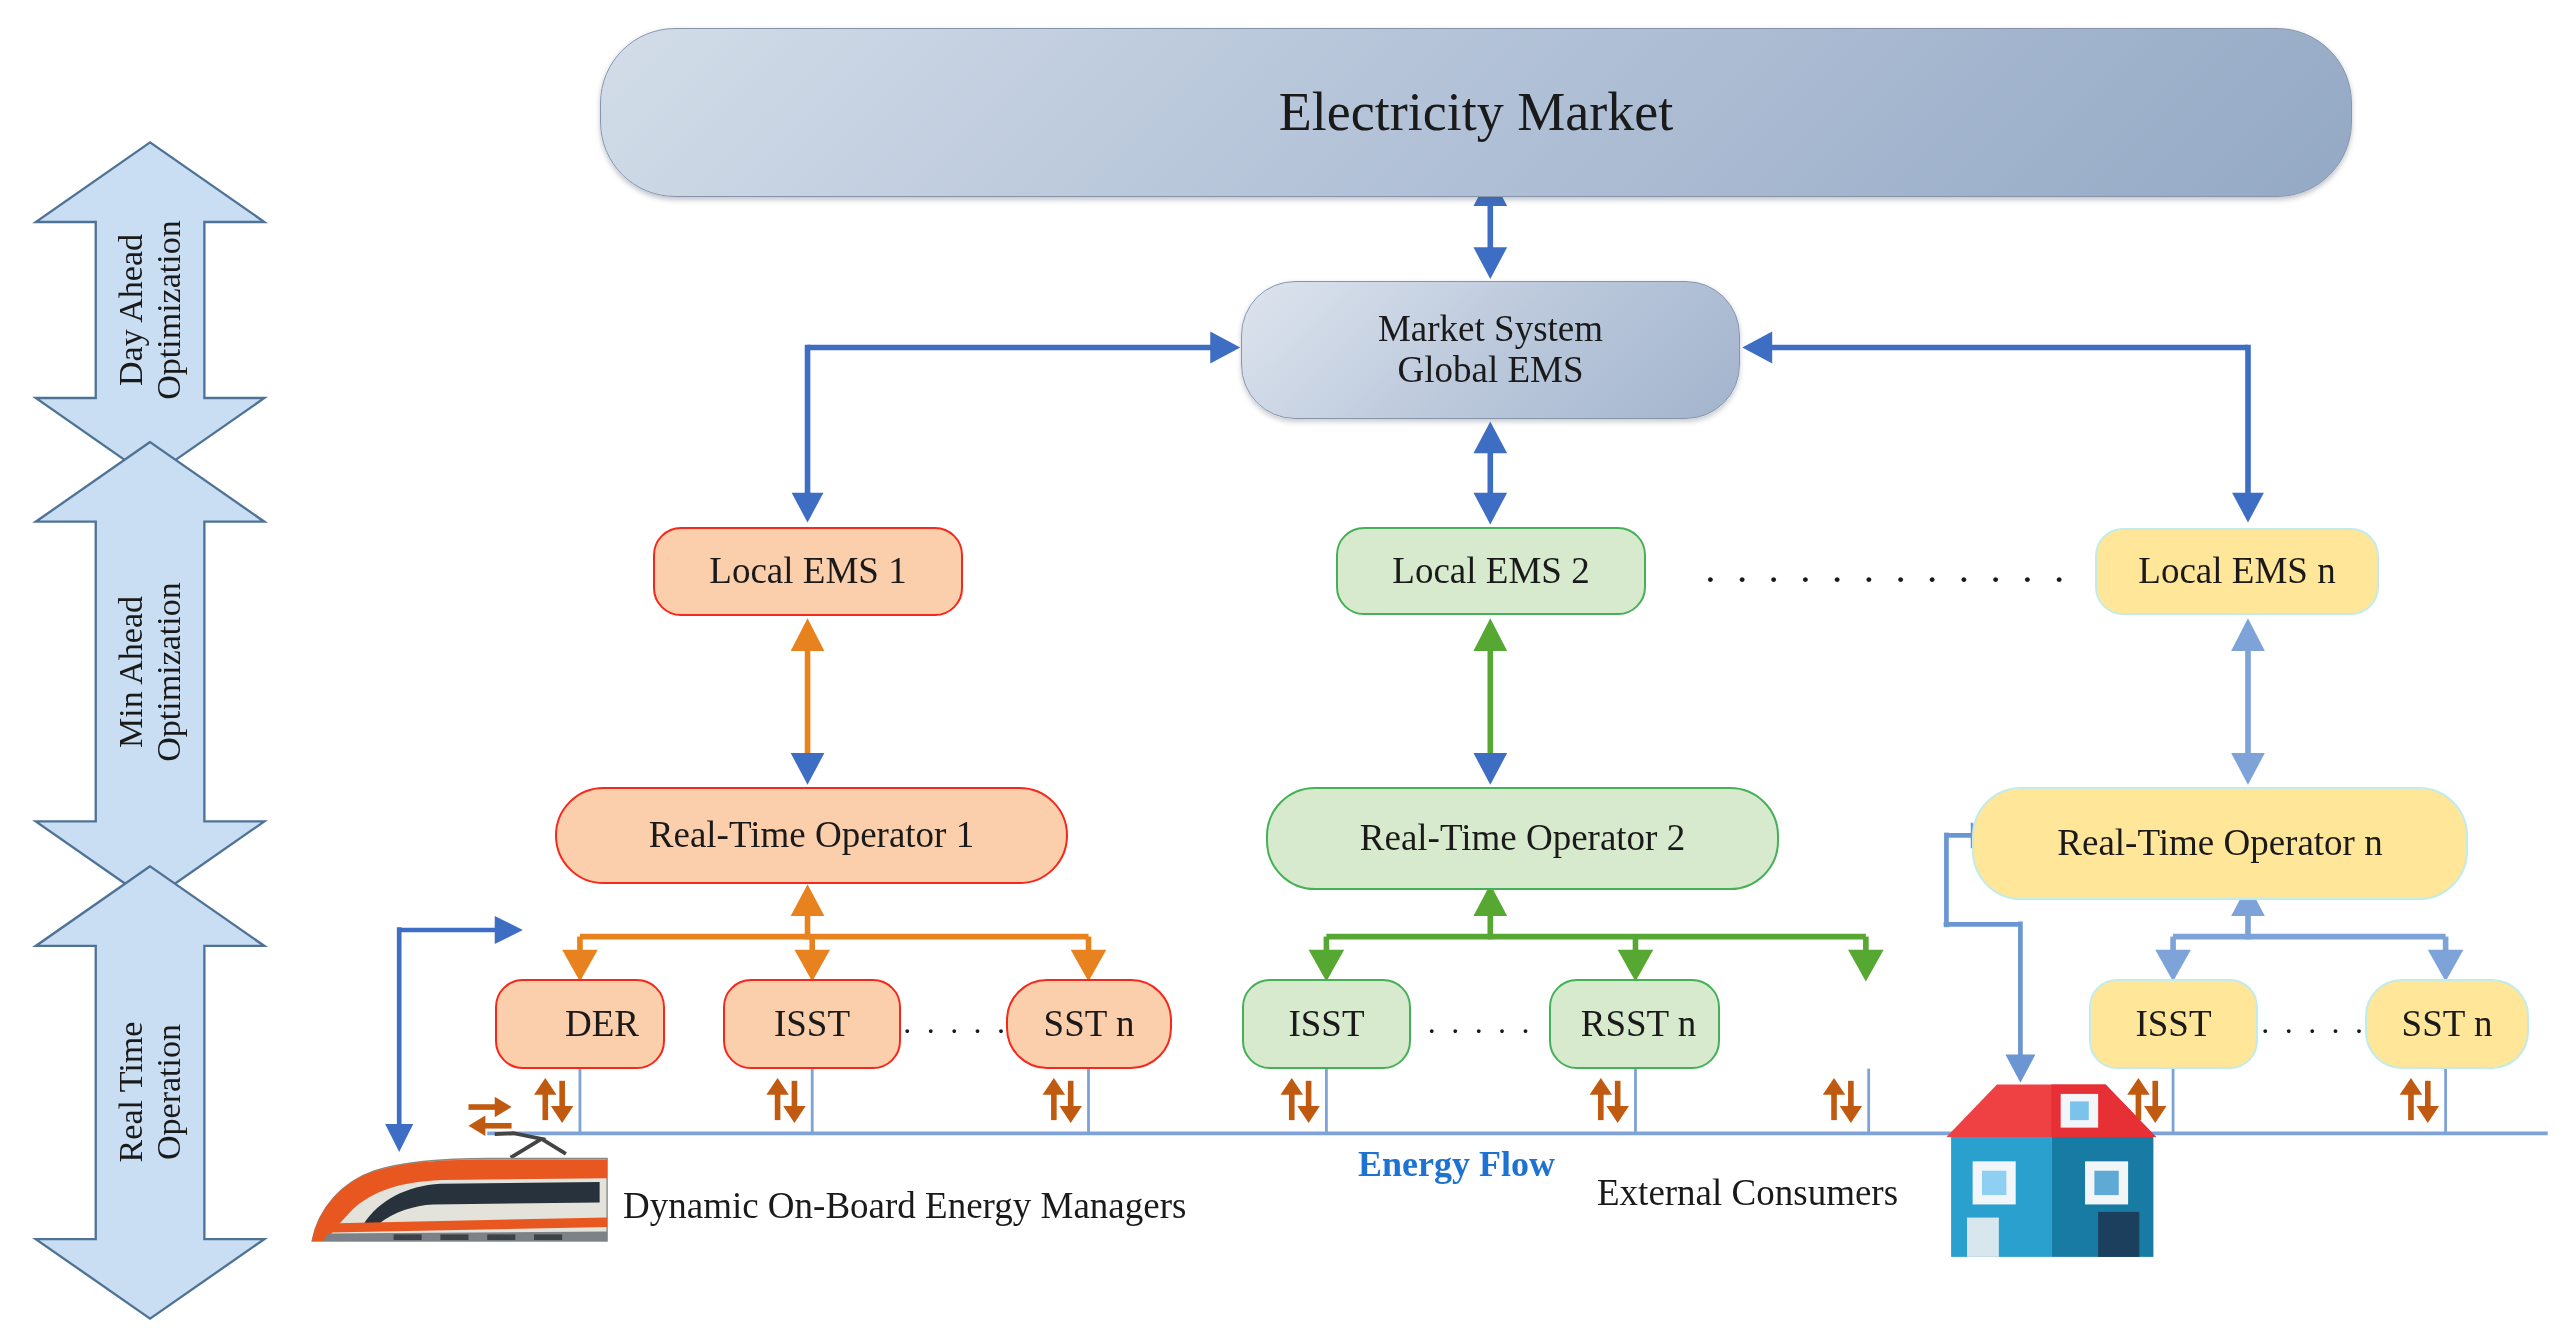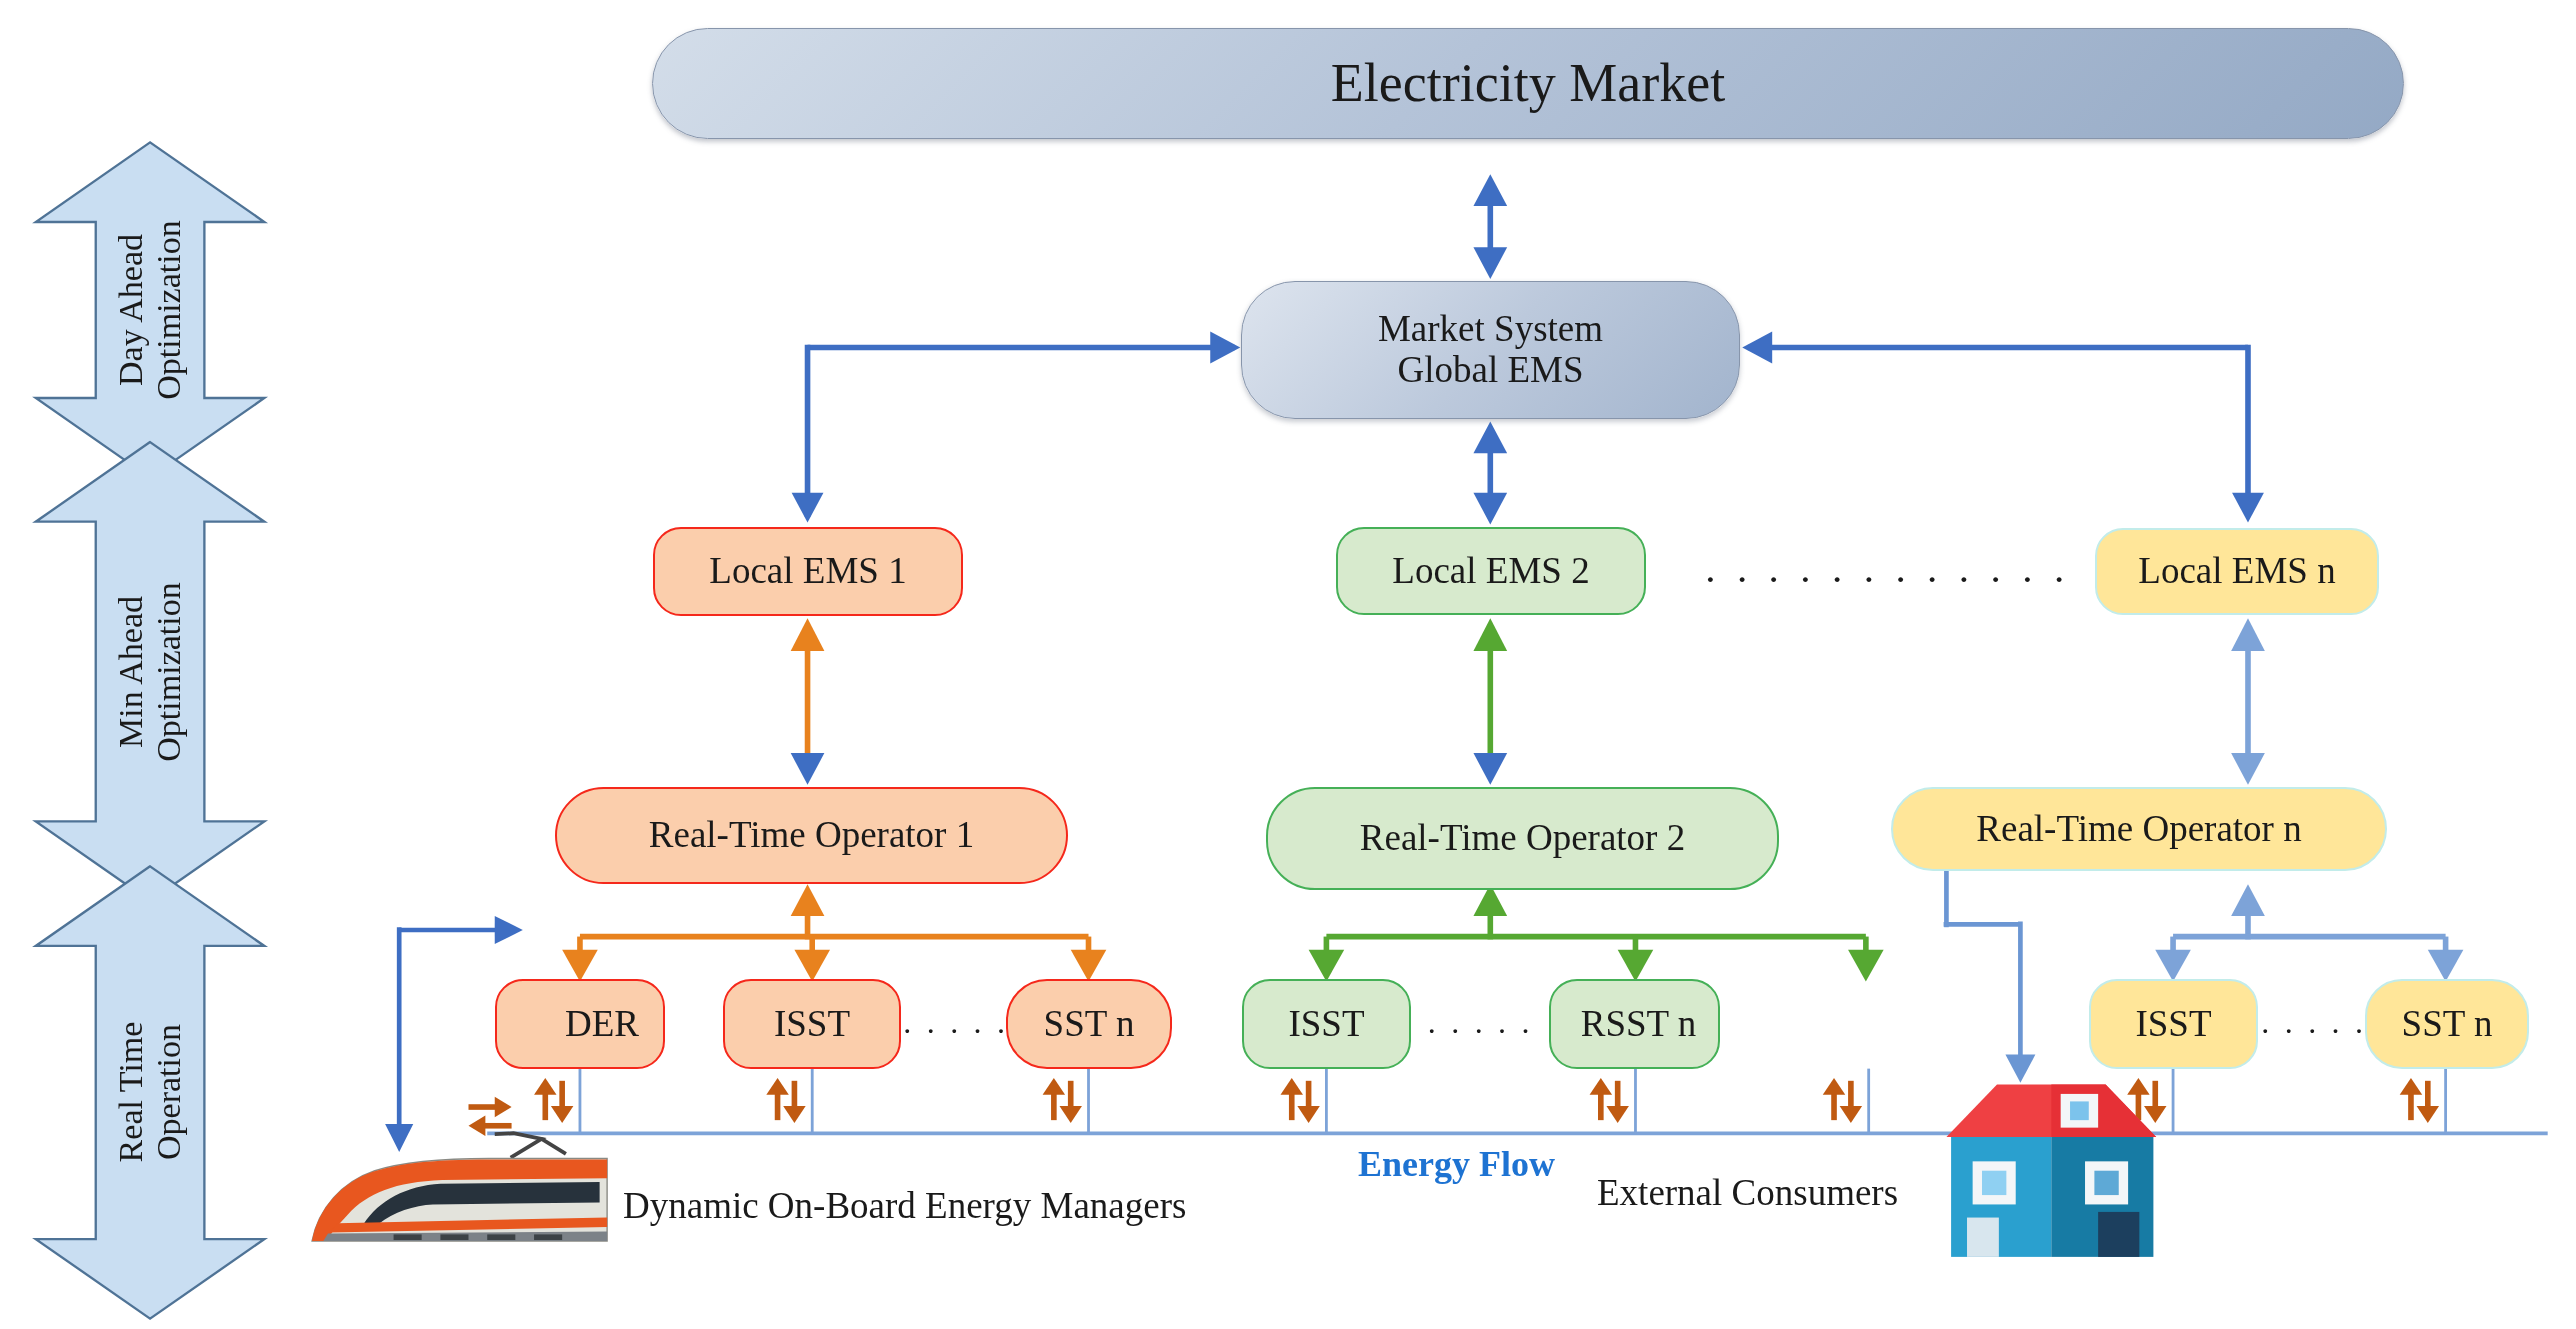--- a/index.html
+++ b/index.html
@@ -2,35 +2,35 @@
 <html style="font-size:15px"><head>
 <meta charset="utf-8">
 <style>
   html,body{margin:0;padding:0;background:#ffffff;}
   #stage{position:relative;width:2576px;height:1329px;background:#ffffff;overflow:hidden;
          font-family:"Liberation Serif", serif;color:#1a1a1a;}
   #wires{position:absolute;left:0;top:0;width:2576px;height:1329px;}
   .node{position:absolute;display:flex;align-items:center;justify-content:center;
         text-align:center;box-sizing:border-box;font-size:37px;line-height:1.1;}
   
-  #banner{left:652px;top:28px;width:1752px;height:111px;border-radius:75px;
+  #banner{left:600px;top:28px;width:1752px;height:169px;border-radius:75px;
           background:linear-gradient(135deg,#d3dde9 0%,#b4c3d8 45%,#94a9c5 100%);
           border:1.9px solid #8795ab;font-size:54px;box-shadow:0 2.8px 5.6px rgba(80,90,110,.35);}
   #cs-box{left:1241px;top:281px;width:499px;height:138px;border-radius:54px;
           background:linear-gradient(135deg,#dde4ee 0%,#bcc9dc 50%,#a2b4cd 100%);
           border:1.9px solid #8795ab;flex-direction:column;box-shadow:0 2.8px 5.6px rgba(80,90,110,.3);}
   
   #ems1{left:653px;top:527px;width:310px;height:89px;border-radius:28px;background:#fbceac;border:2.8px solid #f5281b;}
   #ems2{left:1336px;top:527px;width:310px;height:88px;border-radius:28px;background:#d7eacd;border:2.8px solid #45b057;}
   #emsn{left:2095px;top:528px;width:284px;height:87px;border-radius:28px;background:#ffe699;border:2.8px solid #c2ecea;}
   #dots-top{left:1691px;top:541px;width:393px;height:56px;font-size:41px;letter-spacing:5.6px;}
   
   #rto1{left:555px;top:787px;width:513px;height:97px;border-radius:49px;background:#fbceac;border:2.8px solid #f5281b;}
   #rto2{left:1266px;top:787px;width:513px;height:103px;border-radius:49px;background:#d7eacd;border:2.8px solid #45b057;}
-  #rton{left:1891px;top:787px;width:496px;height:84px;border-radius:49px;background:#ffe699;border:2.8px solid #c2ecea;}
+  #rton{left:1972px;top:787px;width:496px;height:113px;border-radius:49px;background:#ffe699;border:2.8px solid #c2ecea;}
   
   .dev{top:979px;height:90px;border-radius:28px;}
   .peach{background:#fbceac;border:2.8px solid #f5281b;}
   .green{background:#d7eacd;border:2.8px solid #45b057;}
   .yellow{background:#ffe699;border:2.8px solid #c2ecea;}
   #der{left:495px;width:170px;padding-left:44px;}
   #isst1{left:723px;width:178px;}
   #sstn1{left:1006px;width:166px;border-radius:41px;}
   #isst2{left:1242px;width:169px;}
   #rsstn{left:1549px;width:171px;padding-left:8px;}

